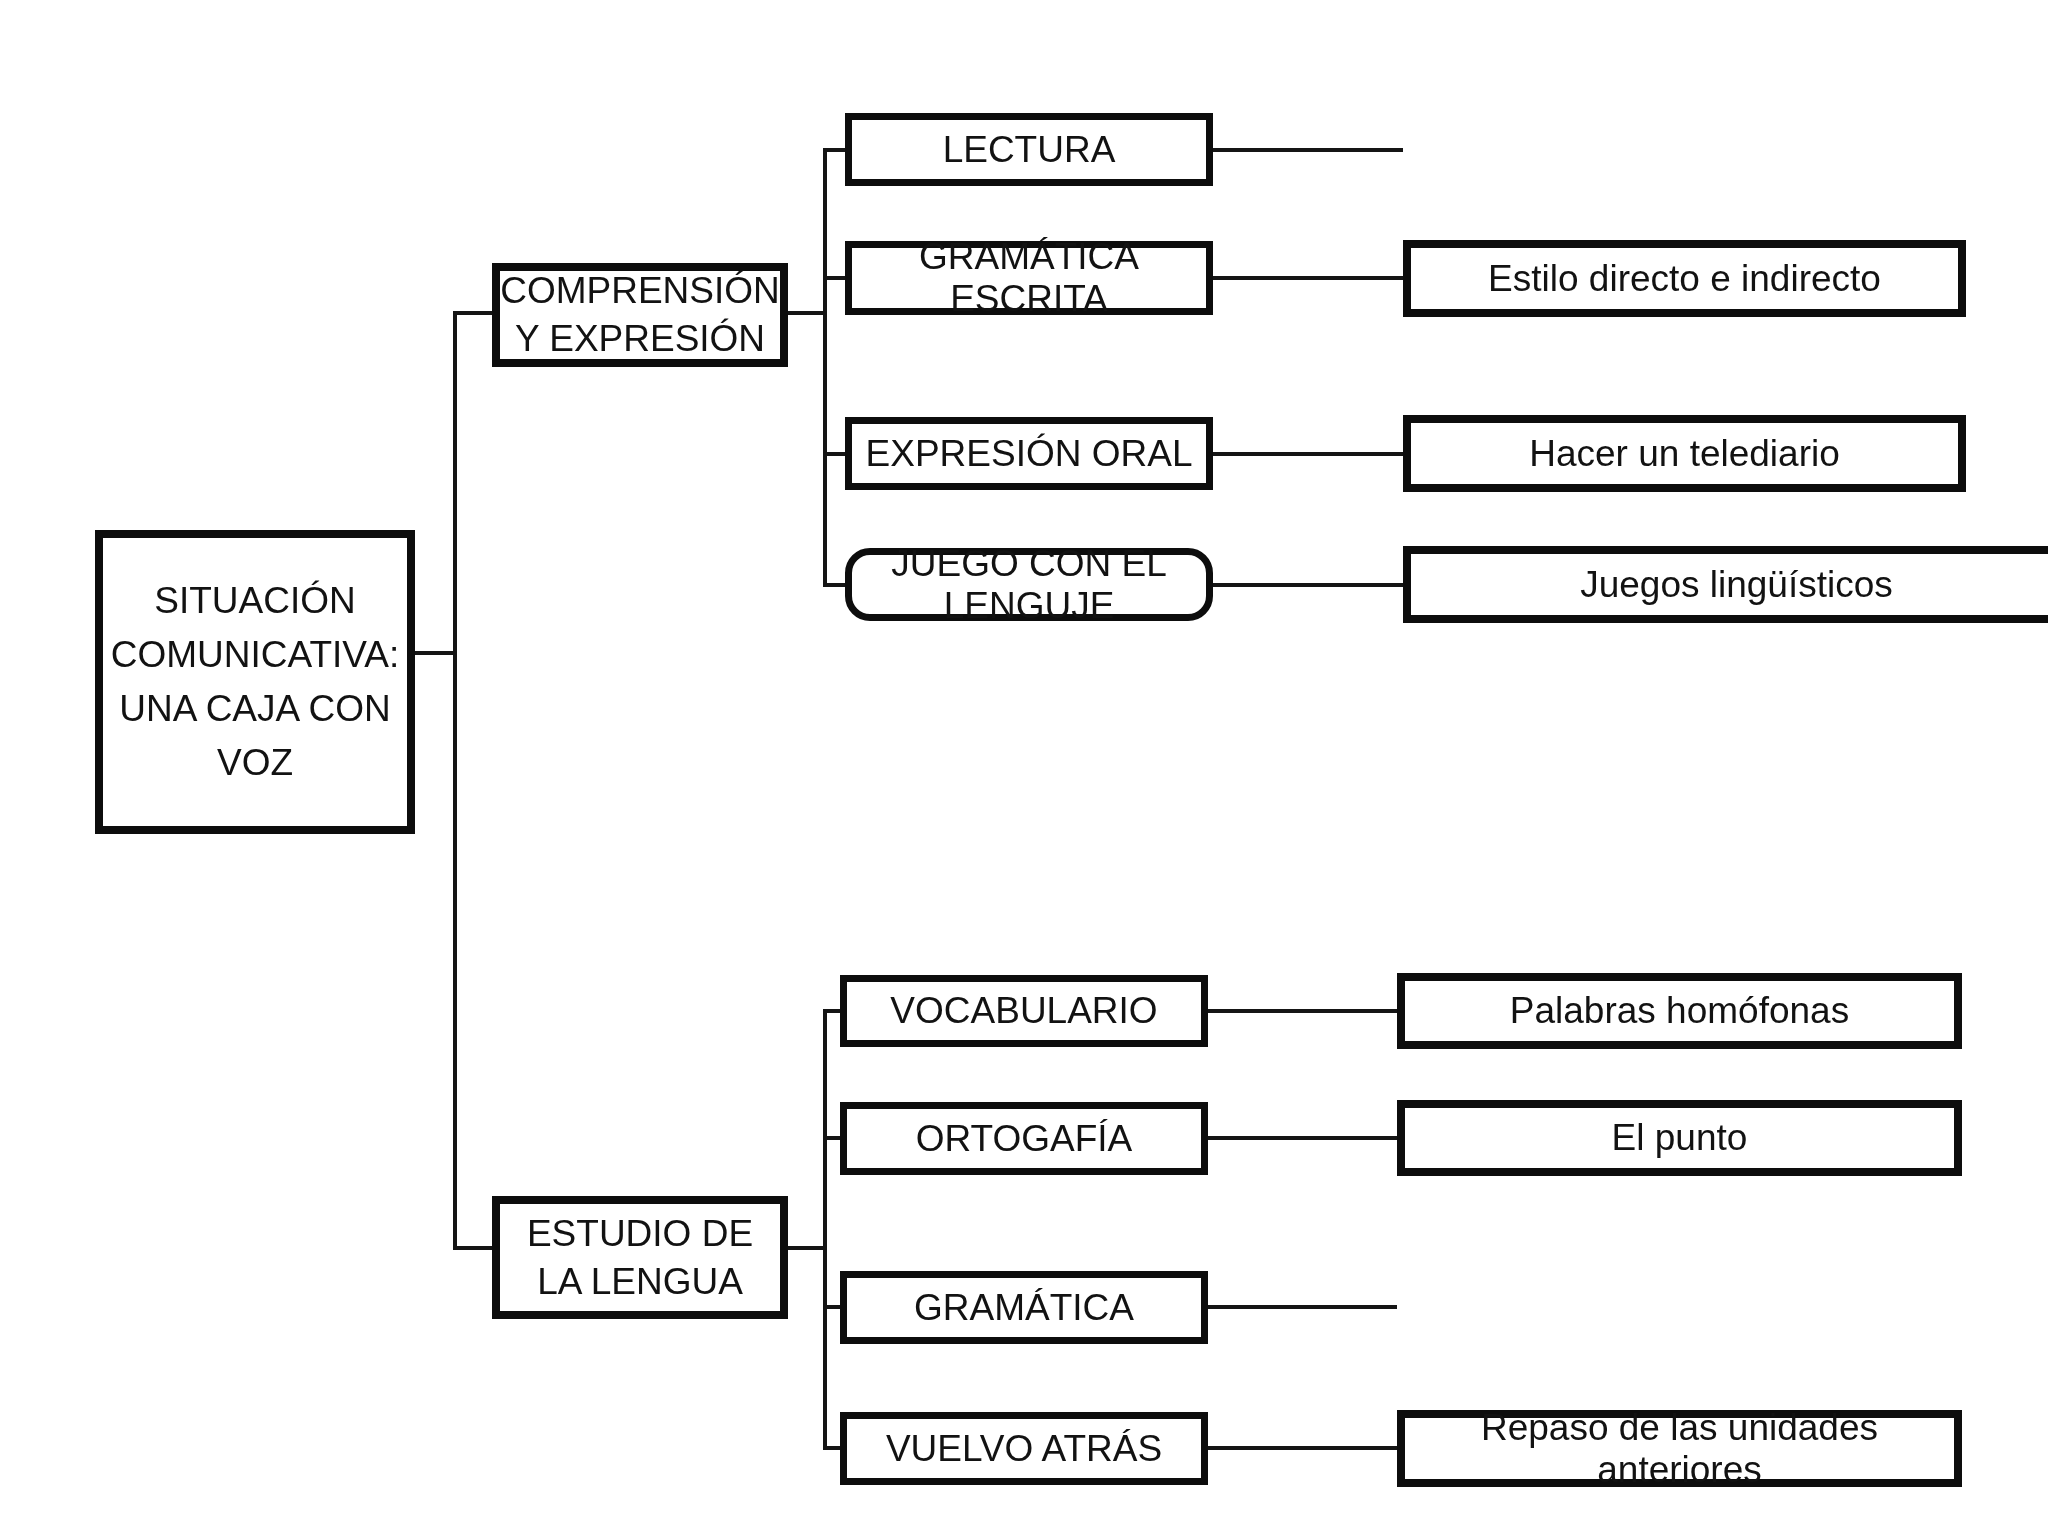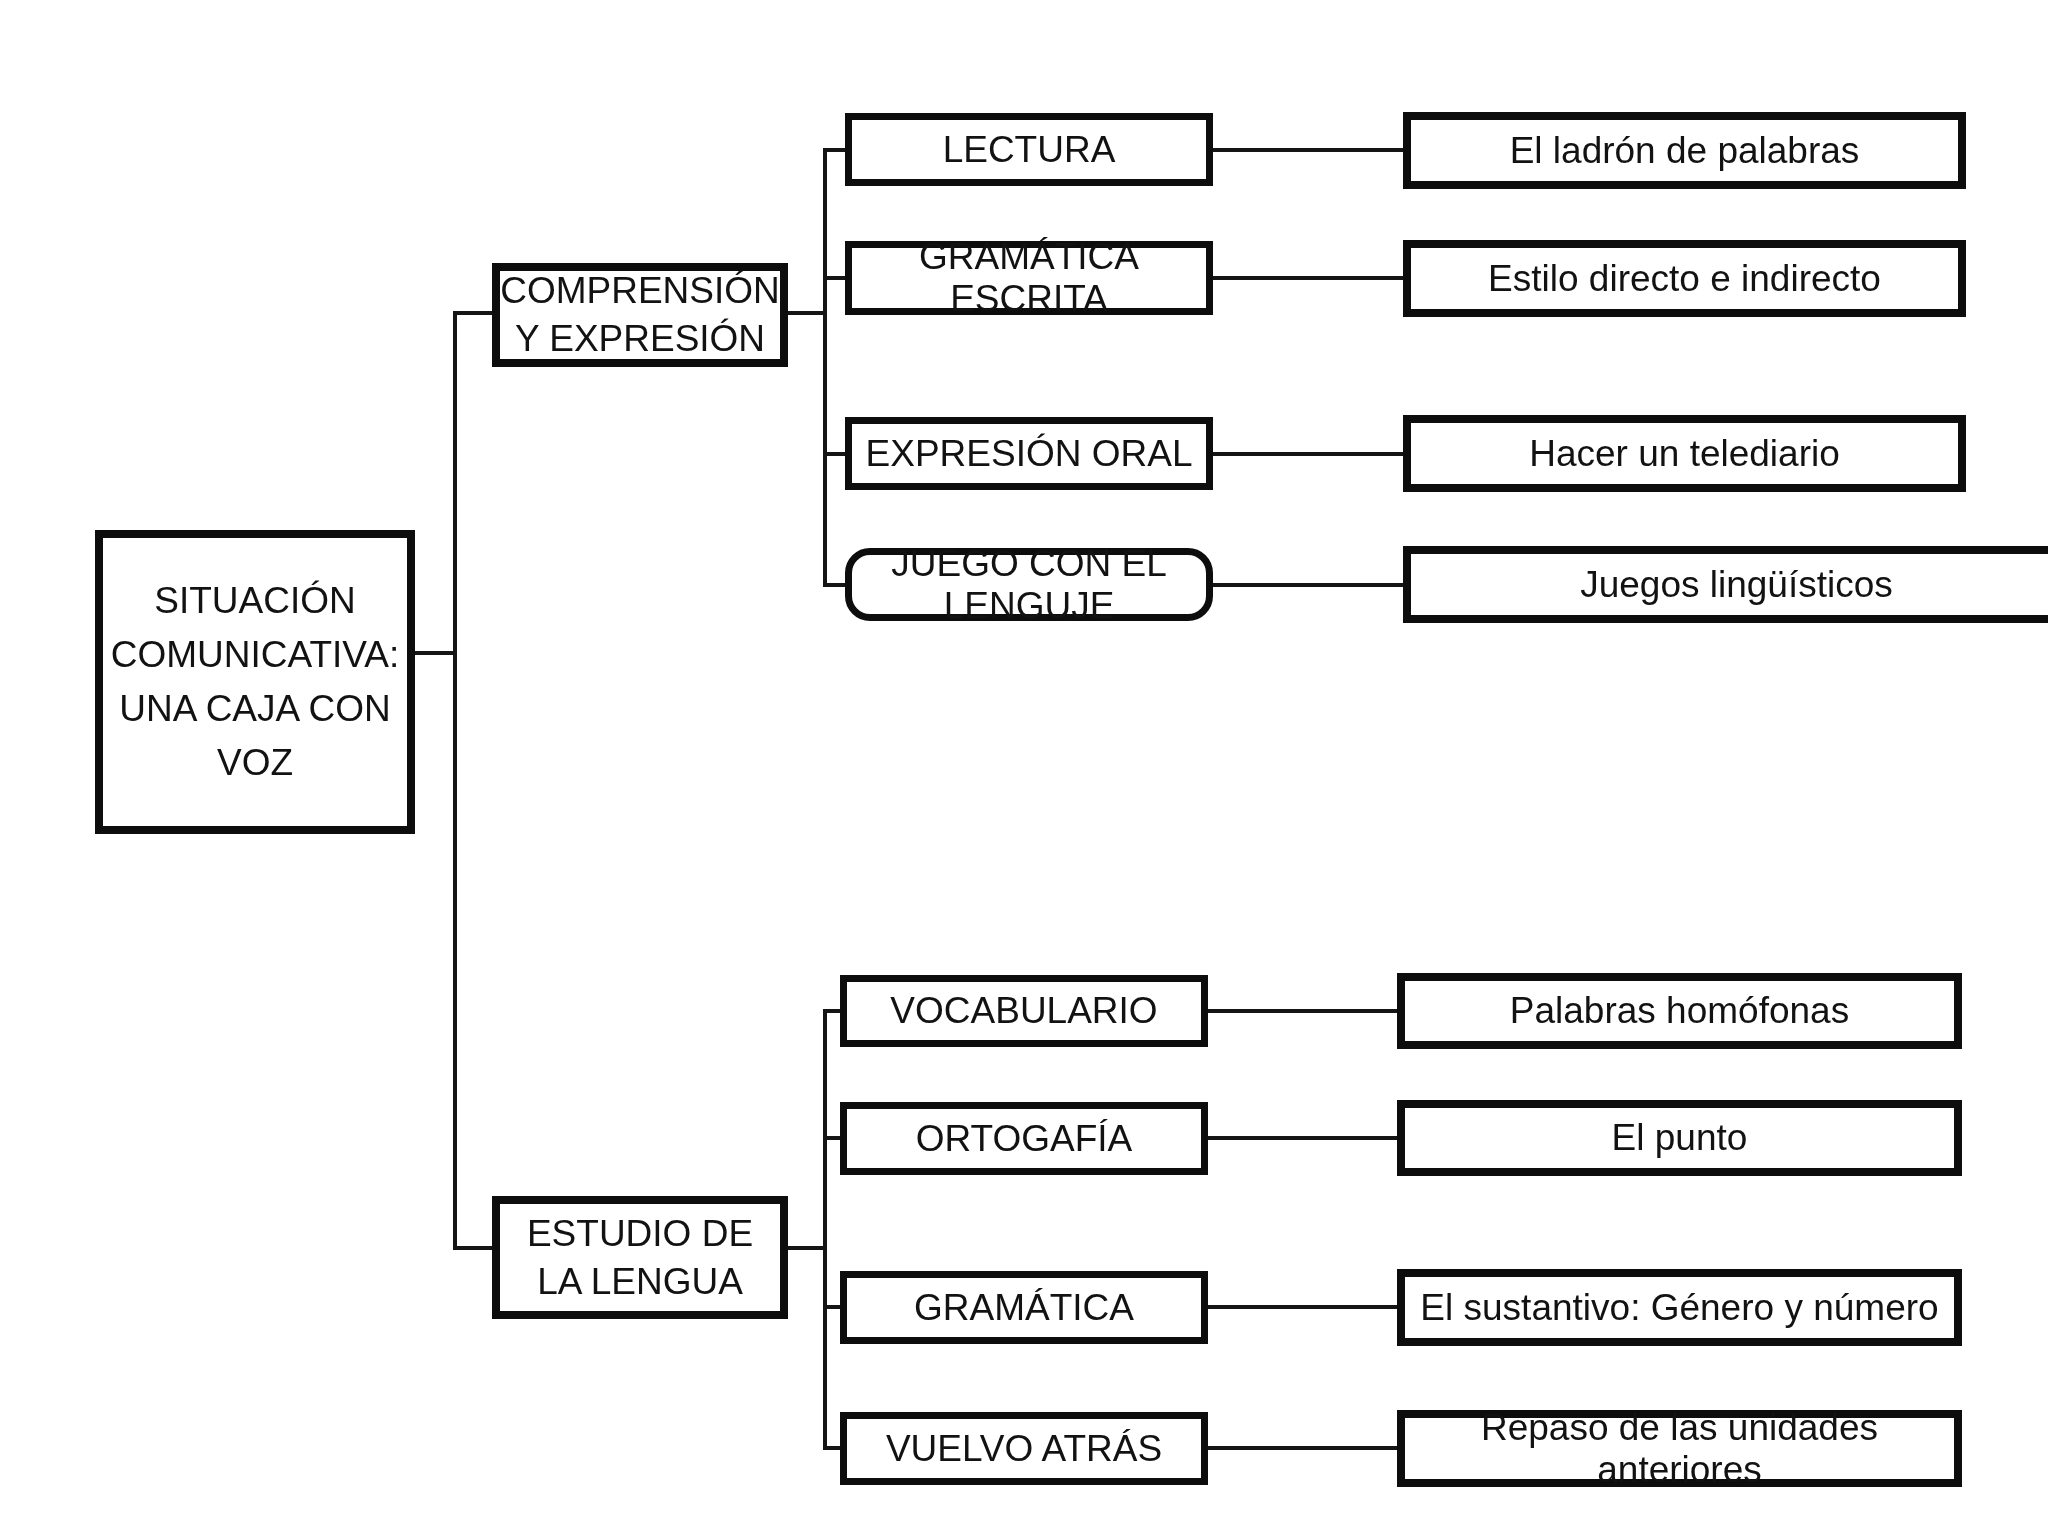--- a/index.html
+++ b/index.html
@@ -55,33 +55,31 @@
 
   <div class="box branch-box" style="left:492px; top:263px; width:296px; height:104px;">COMPRENSIÓN Y EXPRESIÓN</div>
 
   <div class="box branch-box" style="left:492px; top:1196px; width:296px; height:123px;">ESTUDIO DE LA LENGUA</div>
 
   <div class="box topic-box" style="left:845px; top:113px; width:368px; height:73px;">LECTURA</div>
   <div class="box topic-box" style="left:845px; top:241px; width:368px; height:74px;">GRAMÁTICA ESCRITA</div>
   <div class="box topic-box" style="left:845px; top:417px; width:368px; height:73px;">EXPRESIÓN ORAL</div>
   <div class="box topic-box" style="left:845px; top:548px; width:368px; height:73px;border-radius:25px;">JUEGO CON EL LENGUJE</div>
 
-  <div class="box content-box" style="left:1403px; top:112px; width:563px; height:77px;">El ladrón de palabras</div>
   <div class="box content-box" style="left:1403px; top:240px; width:563px; height:77px;">Estilo directo e indirecto</div>
   <div class="box content-box" style="left:1403px; top:415px; width:563px; height:77px;">Hacer un telediario</div>
   <div class="box content-box" style="left:1403px; top:546px; width:667px; height:77px;">Juegos lingüísticos</div>
 
   <div class="box topic-box" style="left:840px; top:975px; width:368px; height:72px;">VOCABULARIO</div>
   <div class="box topic-box" style="left:840px; top:1271px; width:368px; height:73px;">GRAMÁTICA</div>
   <div class="box topic-box" style="left:840px; top:1102px; width:368px; height:73px;">ORTOGAFÍA</div>
   <div class="box topic-box" style="left:840px; top:1412px; width:368px; height:73px;">VUELVO ATRÁS</div>
 
   <div class="box content-box" style="left:1397px; top:973px; width:565px; height:76px;">Palabras homófonas</div>
   <div class="box content-box" style="left:1397px; top:1100px; width:565px; height:76px;">El punto</div>
-  <div class="box content-box" style="left:1397px; top:1269px; width:565px; height:77px;">El sustantivo: Género y número</div>
   <div class="box content-box" style="left:1397px; top:1410px; width:565px; height:77px;">Repaso de las unidades anteriores</div>
 
   <div class="hline" style="left:415px; top:651px; width:42px;"></div>
   <div class="vline" style="left:453px; top:313px; height:937px;"></div>
   <div class="hline" style="left:453px; top:311px; width:39px;"></div>
   <div class="hline" style="left:453px; top:1246px; width:39px;"></div>
 
   <div class="hline" style="left:788px; top:311px; width:39px;"></div>
   <div class="vline" style="left:823px; top:148px; height:439px;"></div>
   <div class="hline" style="left:823px; top:148px; width:22px;"></div>

